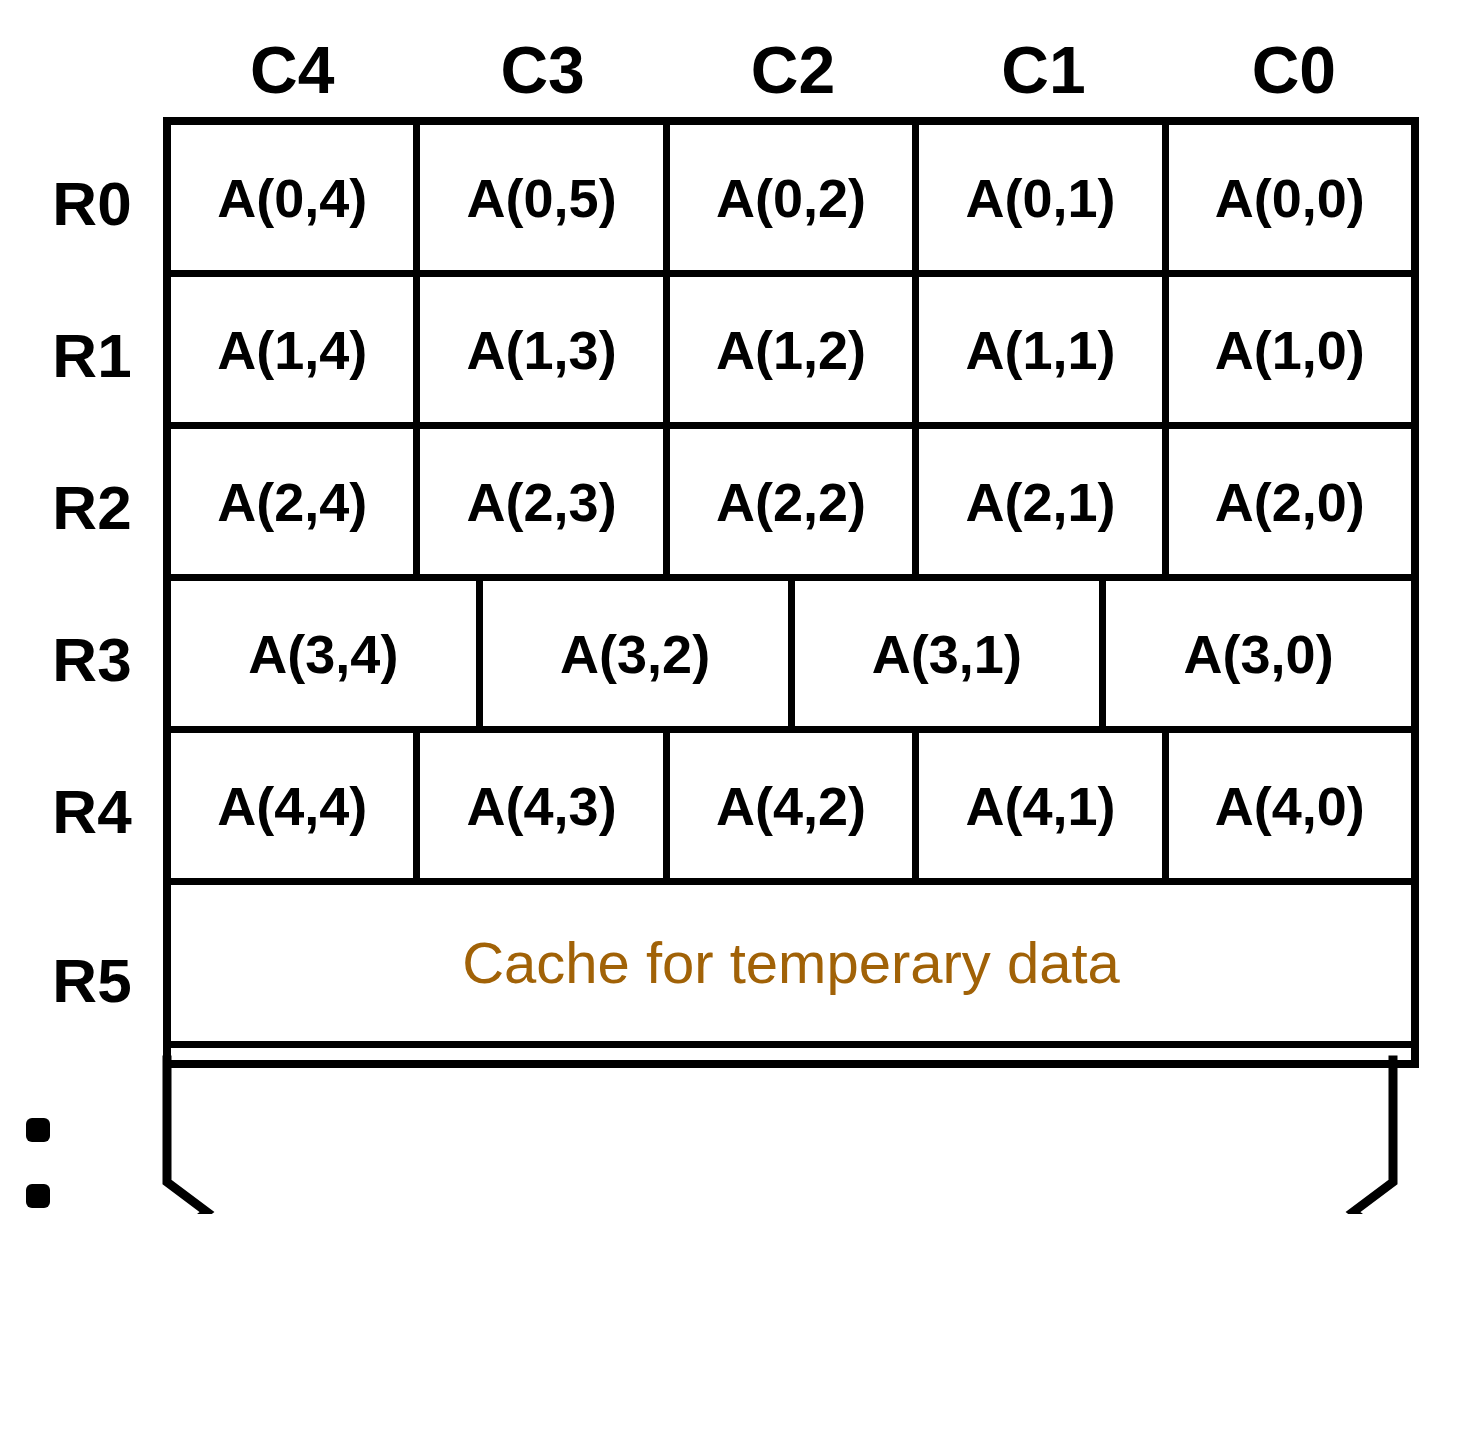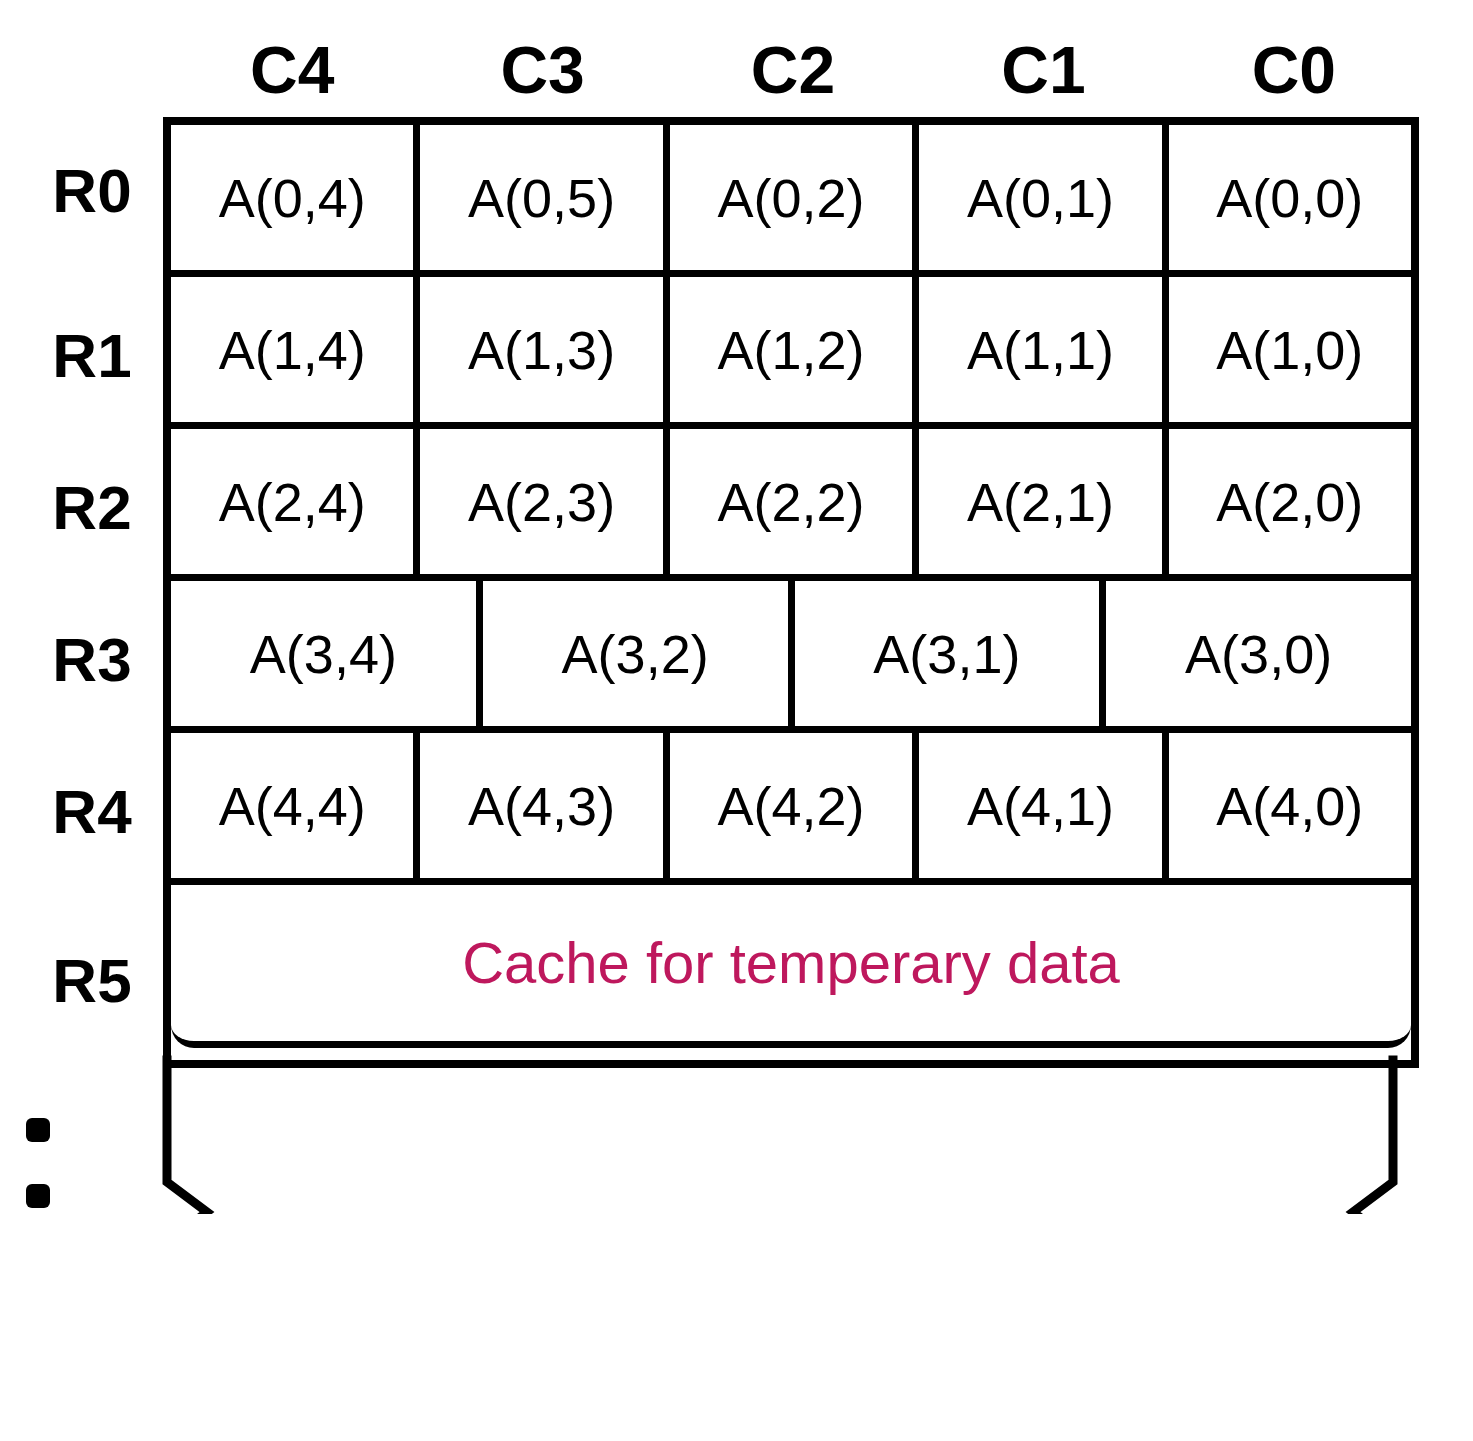--- a/index.html
+++ b/index.html
@@ -78,39 +78,38 @@
     border-bottom: 7px solid #000000;
   }
   .grid-cell {
     flex: 1 1 0;
     display: flex;
     align-items: center;
     justify-content: center;
     box-sizing: border-box;
     border-right: 7px solid #000000;
     font-size: 54px;
-    font-weight: 400;
+    font-weight: 700;
     line-height: 1;
     color: #000000;
   }
   .grid-cell:last-child {
     border-right: none;
   }
   .cache-row {
     display: flex;
     align-items: center;
     justify-content: center;
     height: 163px;
     box-sizing: border-box;
     border-bottom: 7px solid #000000;
     font-size: 58px;
     font-weight: 400;
     line-height: 1;
-    color: #be185d;
-    border-radius: 23px;
+    color: #a16207;
   }
   .tail-row {
     height: 100px;
     box-sizing: border-box;
   }
 
   
   .break-svg {
     position: absolute;
     left: 120px;
@@ -146,21 +145,21 @@
 <div id="stage">
 
   <div class="col-header-band">
     <div class="col-header">C4</div>
     <div class="col-header">C3</div>
     <div class="col-header">C2</div>
     <div class="col-header">C1</div>
     <div class="col-header">C0</div>
   </div>
 
-  <div class="row-label" style="top:160px;">R0</div>
+  <div class="row-label" style="top:173px;">R0</div>
   <div class="row-label" style="top:325px;">R1</div>
   <div class="row-label" style="top:477px;">R2</div>
   <div class="row-label" style="top:629px;">R3</div>
   <div class="row-label" style="top:781px;">R4</div>
   <div class="row-label" style="top:950px;">R5</div>
 
   <div class="table-frame">
     <div class="grid-rows">
 
       <div class="grid-row">

